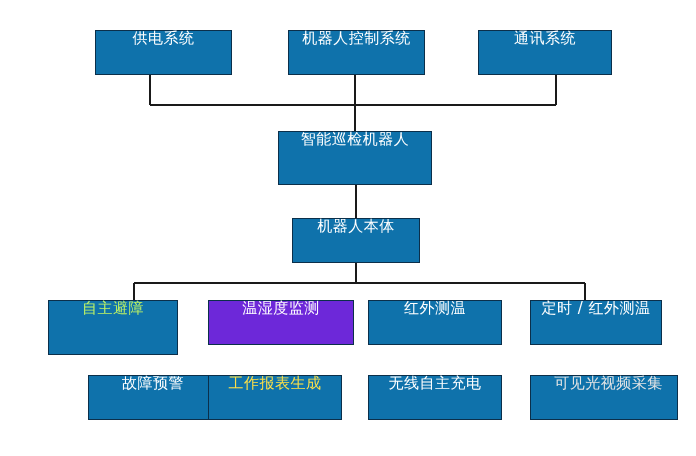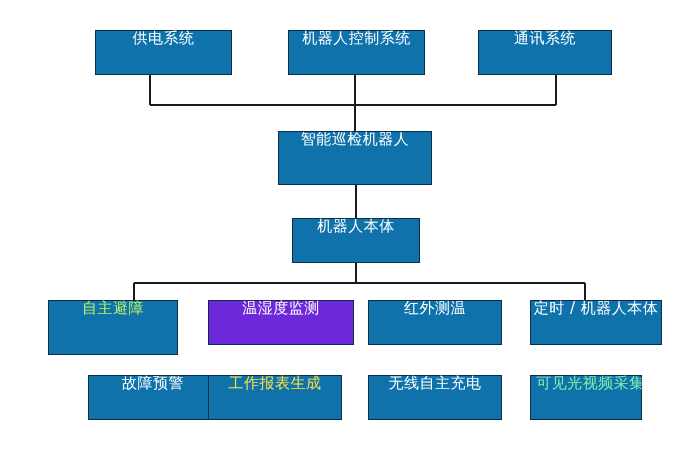--- a/index.html
+++ b/index.html
@@ -89,29 +89,29 @@
       <div class="node" style="left: 48px; top: 300px; width: 130px; height: 55px; background: rgb(15, 114, 171); border-color: rgb(11, 47, 74); color: #bef264;">
         <span>自主避障</span>
       </div>
       <div class="node" style="left: 208px; top: 300px; width: 146px; height: 45px; background: #6d28d9; border-color: rgb(11, 47, 74); color: rgb(255, 255, 255);">
         <span>温湿度监测</span>
       </div>
       <div class="node" style="left: 368px; top: 300px; width: 134px; height: 45px; background: rgb(15, 114, 171); border-color: rgb(11, 47, 74); color: rgb(255, 255, 255);">
         <span>红外测温</span>
       </div>
       <div class="node" style="left: 530px; top: 300px; width: 132px; height: 45px; background: rgb(15, 114, 171); border-color: rgb(11, 47, 74); color: rgb(255, 255, 255);">
-        <span>定时 / 机器人本体</span>
+        <span>定时 / 红外测温</span>
       </div>
       <div class="node" style="left: 48px; top: 375px; width: 130px; height: 45px; background: rgb(15, 114, 171); border-color: rgb(11, 47, 74); color: rgb(255, 255, 255); margin-left: 40px;">
         <span>故障预警</span>
       </div>
       <div class="node" style="left: 208px; top: 375px; width: 134px; height: 45px; background: rgb(15, 114, 171); border-color: rgb(11, 47, 74); color: #fde047;">
         <span>工作报表生成</span>
       </div>
       <div class="node" style="left: 368px; top: 375px; width: 134px; height: 45px; background: rgb(15, 114, 171); border-color: rgb(11, 47, 74); color: rgb(255, 255, 255);">
         <span>无线自主充电</span>
       </div>
-      <div class="node" style="left: 530px; top: 375px; width: 112px; height: 45px; background: rgb(15, 114, 171); border-color: rgb(11, 47, 74); color: #86efac; padding-left: 9px;">
+      <div class="node" style="left: 530px; top: 375px; width: 148px; height: 45px; background: rgb(15, 114, 171); border-color: rgb(11, 47, 74); color: #e5e5e5; padding-left: 9px;">
         <span>可见光视频采集</span>
       </div>
     </div>
 
 </div>
 
 </body></html>

